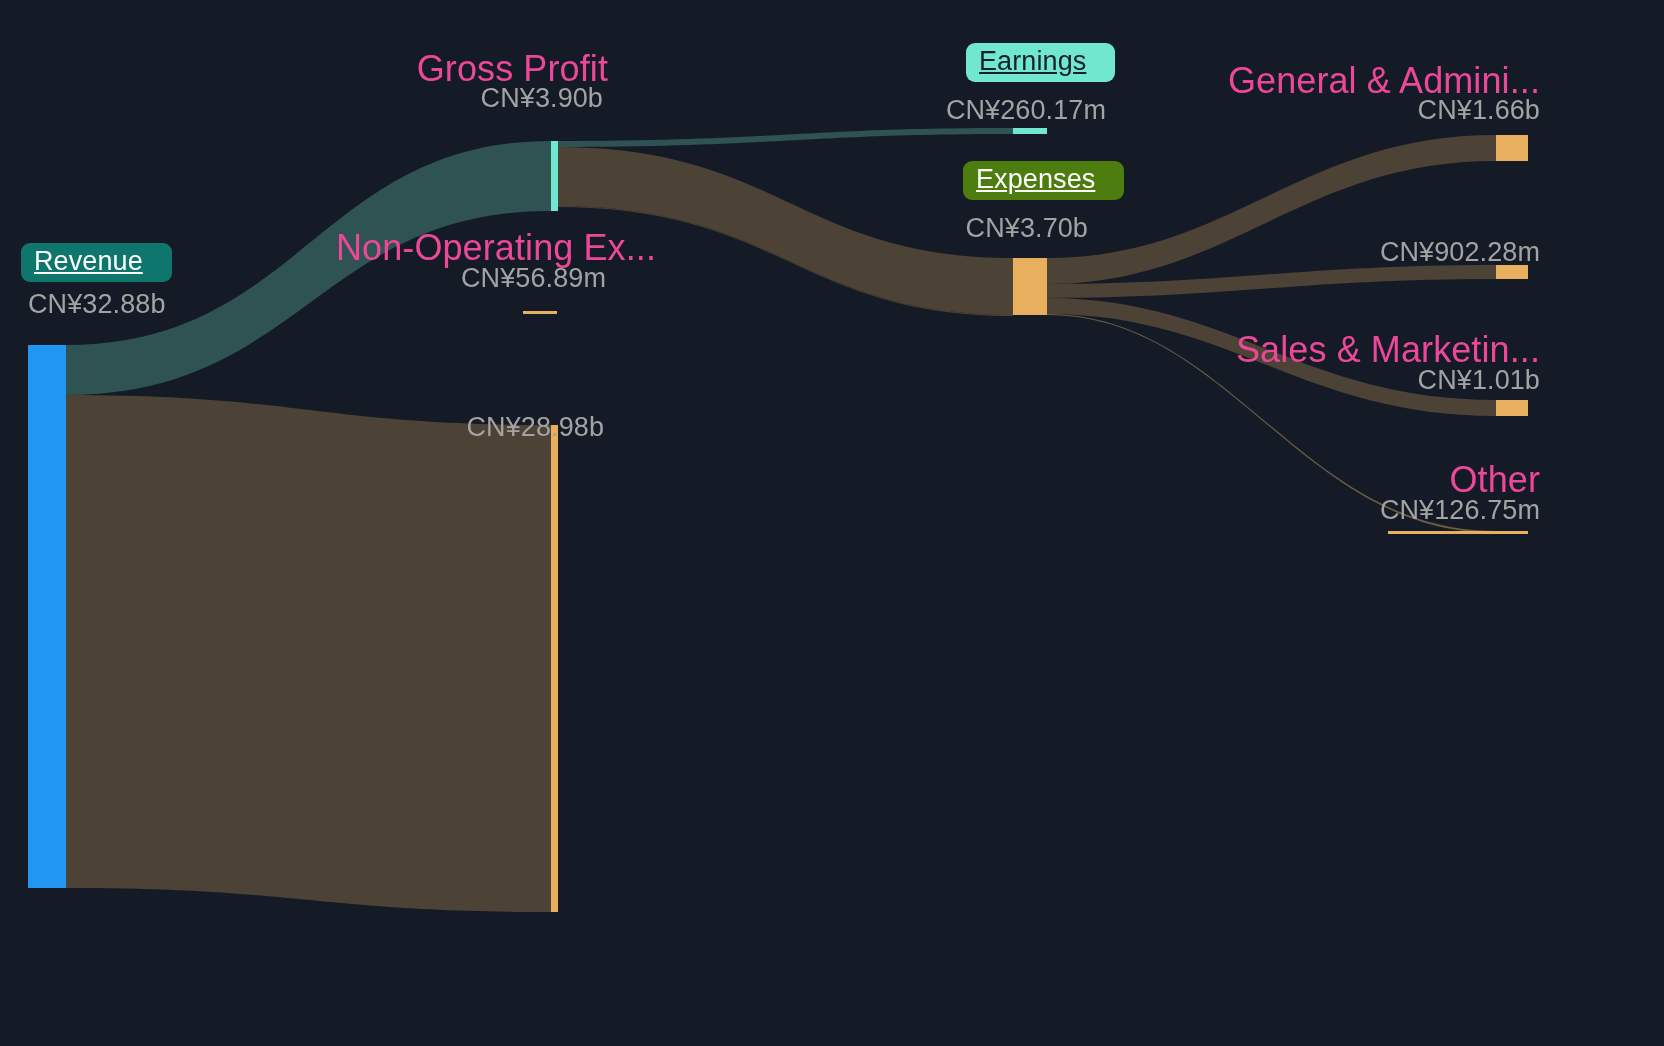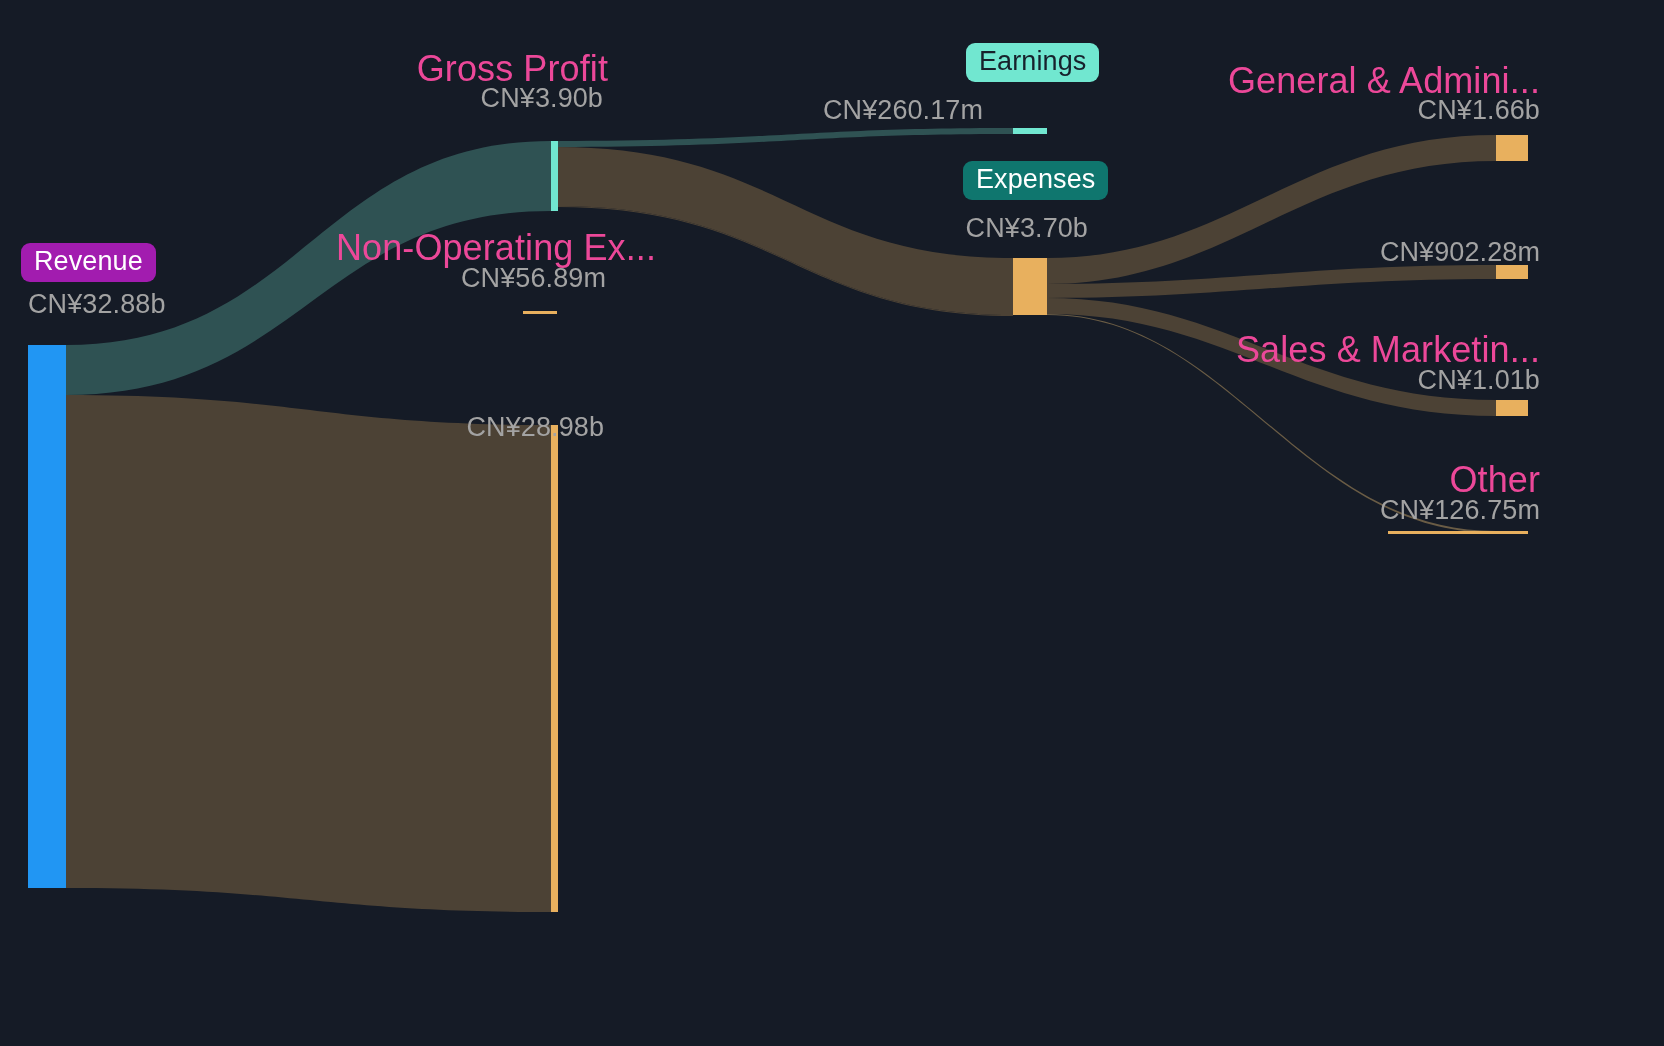--- a/index.html
+++ b/index.html
@@ -23,29 +23,30 @@
     position: absolute;
     left: 0;
     top: 0;
     width: 1664px;
     height: 1046px;
     display: block;
   }
   .node-pill {
     position: absolute;
     border-radius: 9px;
-    padding: 4px 13px 6px 13px;
+    padding: 4px 29px 6px 13px;
     font-size: 27px;
     line-height: 1.08;
     white-space: nowrap;
     letter-spacing: 0.1px;
+    text-decoration: underline;
   }
-  .node-pill.revenue { background: #a21caf; color: #ffffff; }
+  .node-pill.revenue { background: #0f766e; color: #ffffff; }
   .node-pill.earnings { background: #71e7d0; color: #17212c; }
-  .node-pill.expenses { background: #0f766e; color: #ffffff; }
+  .node-pill.expenses { background: #4d7c0f; color: #ffffff; }
   .plain-label {
     position: absolute;
     font-size: 36px;
     color: #ec4899;
     white-space: nowrap;
     letter-spacing: 0.1px;
   }
   .value-label {
     position: absolute;
     font-size: 27px;
@@ -103,21 +104,21 @@
 
   <div class="plain-label al-right" style="left:168px; top:48px; width:440px;">Gross Profit</div>
   <div class="value-label al-right" style="left:168px; top:83px; width:435px;">CN¥3.90b</div>
 
   <div class="plain-label al-right" style="left:128px; top:227px; width:528px;">Non-Operating Ex...</div>
   <div class="value-label al-right" style="left:128px; top:263px; width:478px;">CN¥56.89m</div>
 
   <div class="value-label al-right" style="left:168px; top:377px; width:436px;margin-top:35px;">CN¥28.98b</div>
 
   <div class="node-pill earnings" style="left:966px; top:43px;">Earnings</div>
-  <div class="value-label al-right" style="left:700px; top:95px; width:406px;text-align:center;">CN¥260.17m</div>
+  <div class="value-label al-right" style="left:700px; top:95px; width:406px;">CN¥260.17m</div>
 
   <div class="node-pill expenses" style="left:963px; top:161px;">Expenses</div>
   <div class="value-label al-right" style="left:700px; top:213px; width:388px;">CN¥3.70b</div>
 
   <div class="plain-label al-right" style="left:1100px; top:60px; width:440px;">General &amp; Admini...</div>
   <div class="value-label al-right" style="left:1100px; top:95px; width:440px;">CN¥1.66b</div>
 
   <div class="value-label al-right" style="left:1100px; top:237px; width:440px;">CN¥902.28m</div>
 
   <div class="plain-label al-right" style="left:1100px; top:329px; width:440px;">Sales &amp; Marketin...</div>

